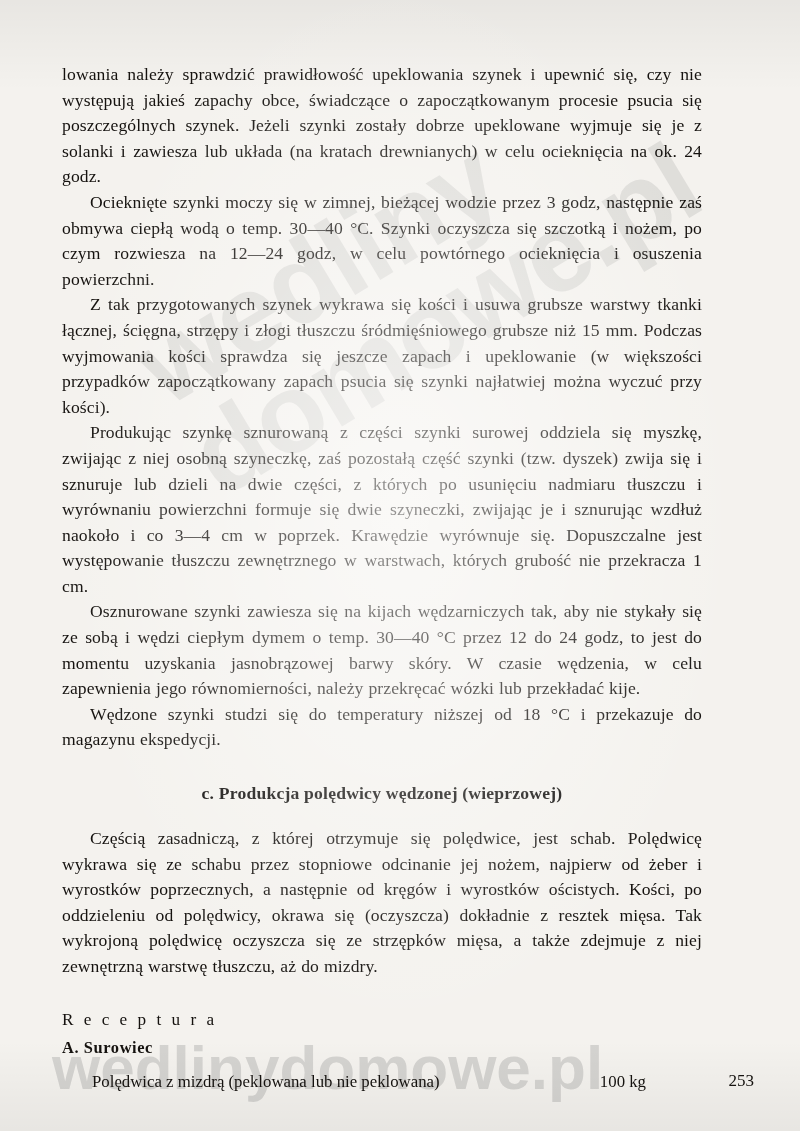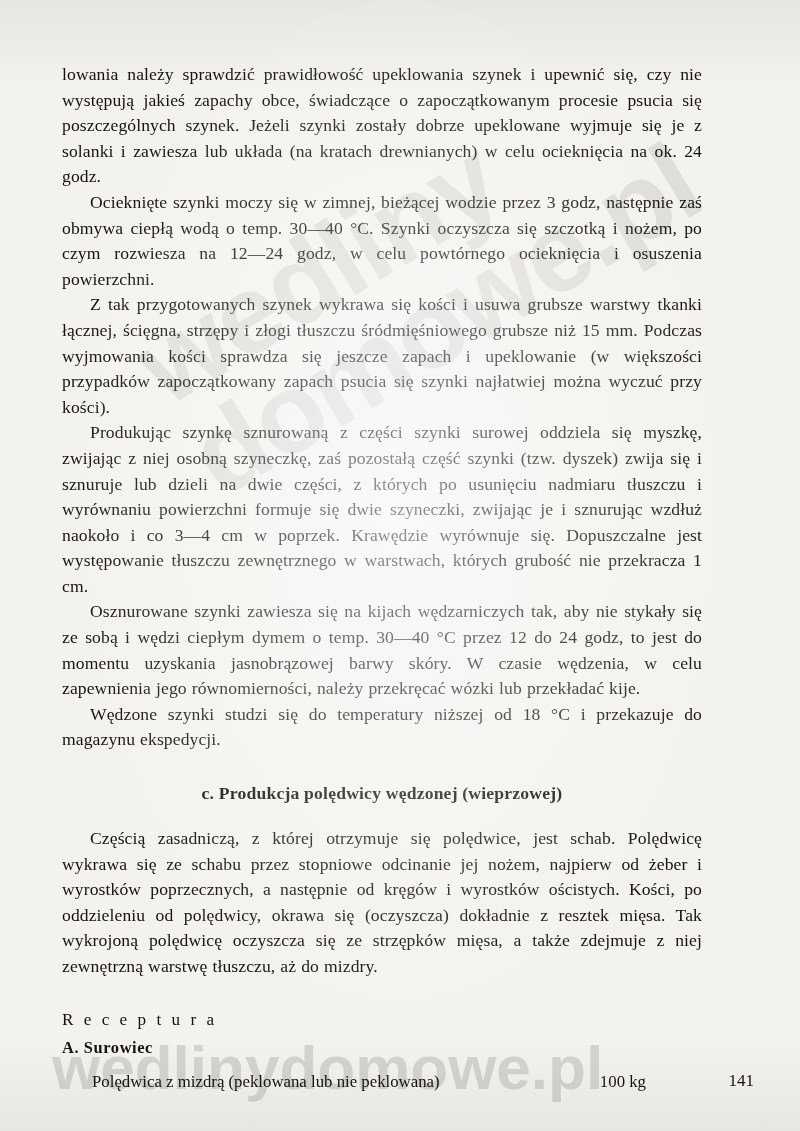--- a/index.html
+++ b/index.html
@@ -170,15 +170,15 @@
     <div class="recipe-sub">A. Surowiec</div>
 
     <div class="ingredient-row">
       <span class="ingredient-name">Polędwica z mizdrą (peklowana lub nie peklowana)</span>
       <span class="ingredient-spacer"></span>
       <span class="ingredient-qty">100 kg</span>
     </div>
 
   </div>
 
-  <div class="page-number">141</div>
+  <div class="page-number">253</div>
 
 </div>
 
 </body></html>

